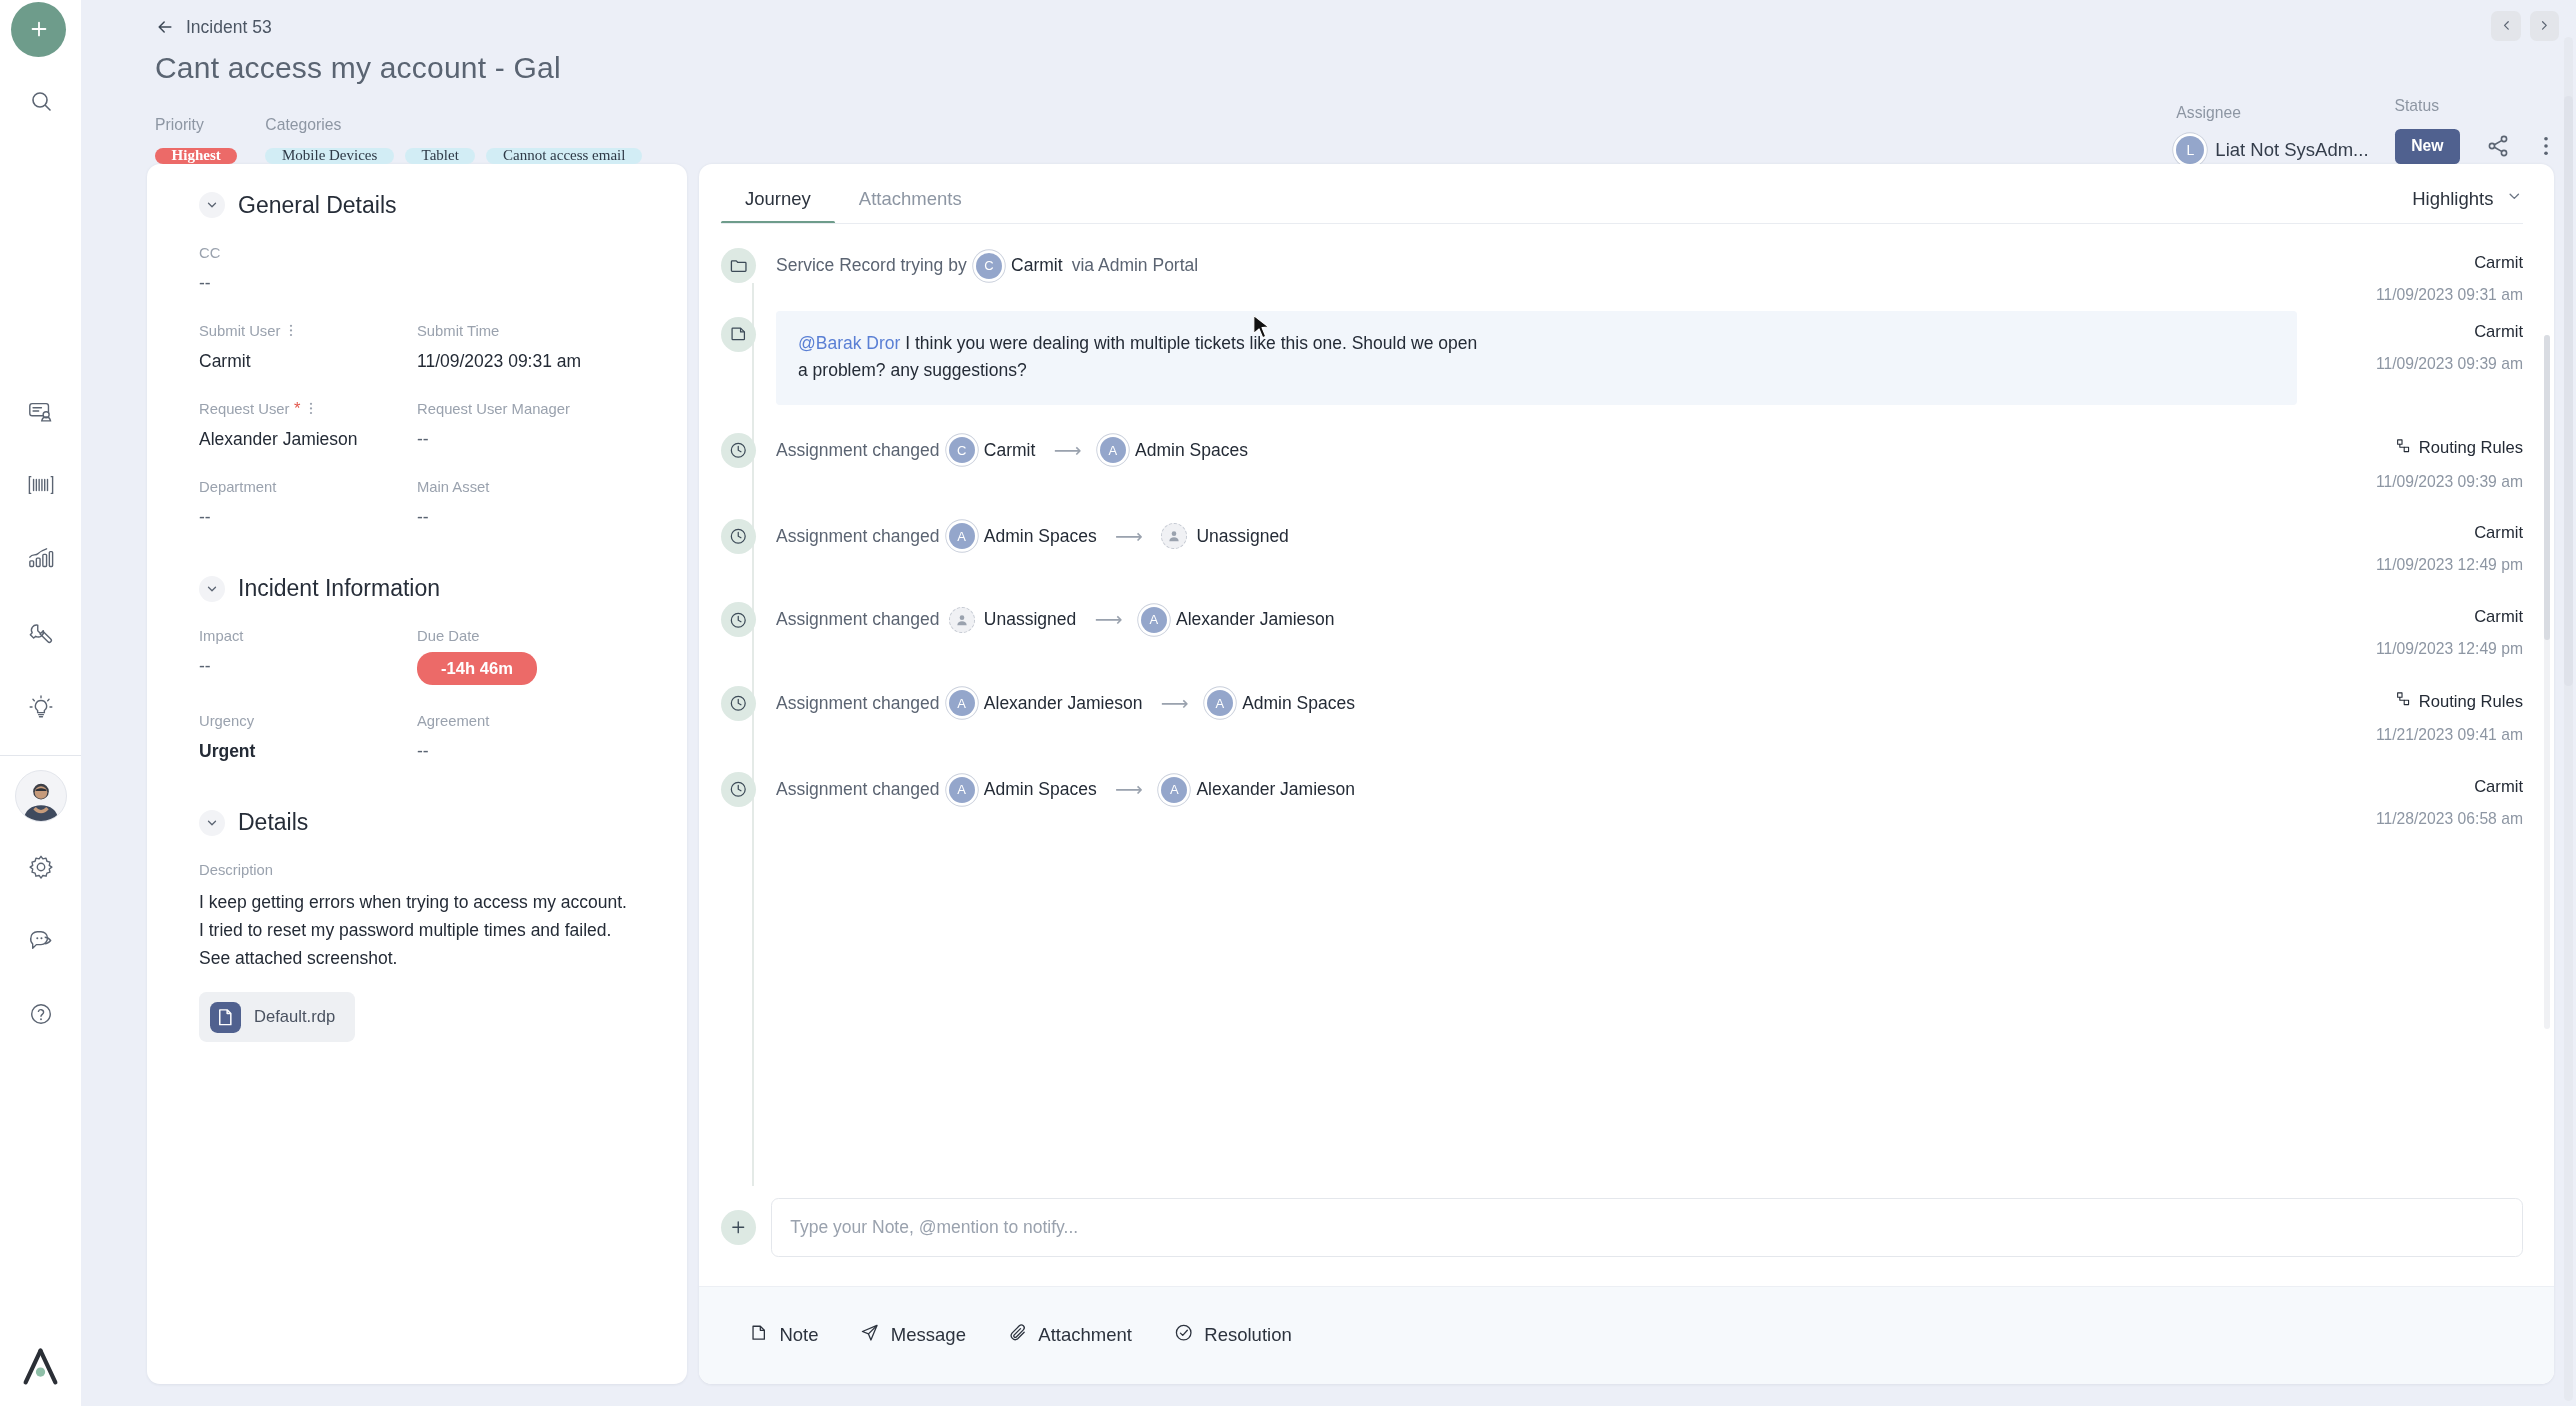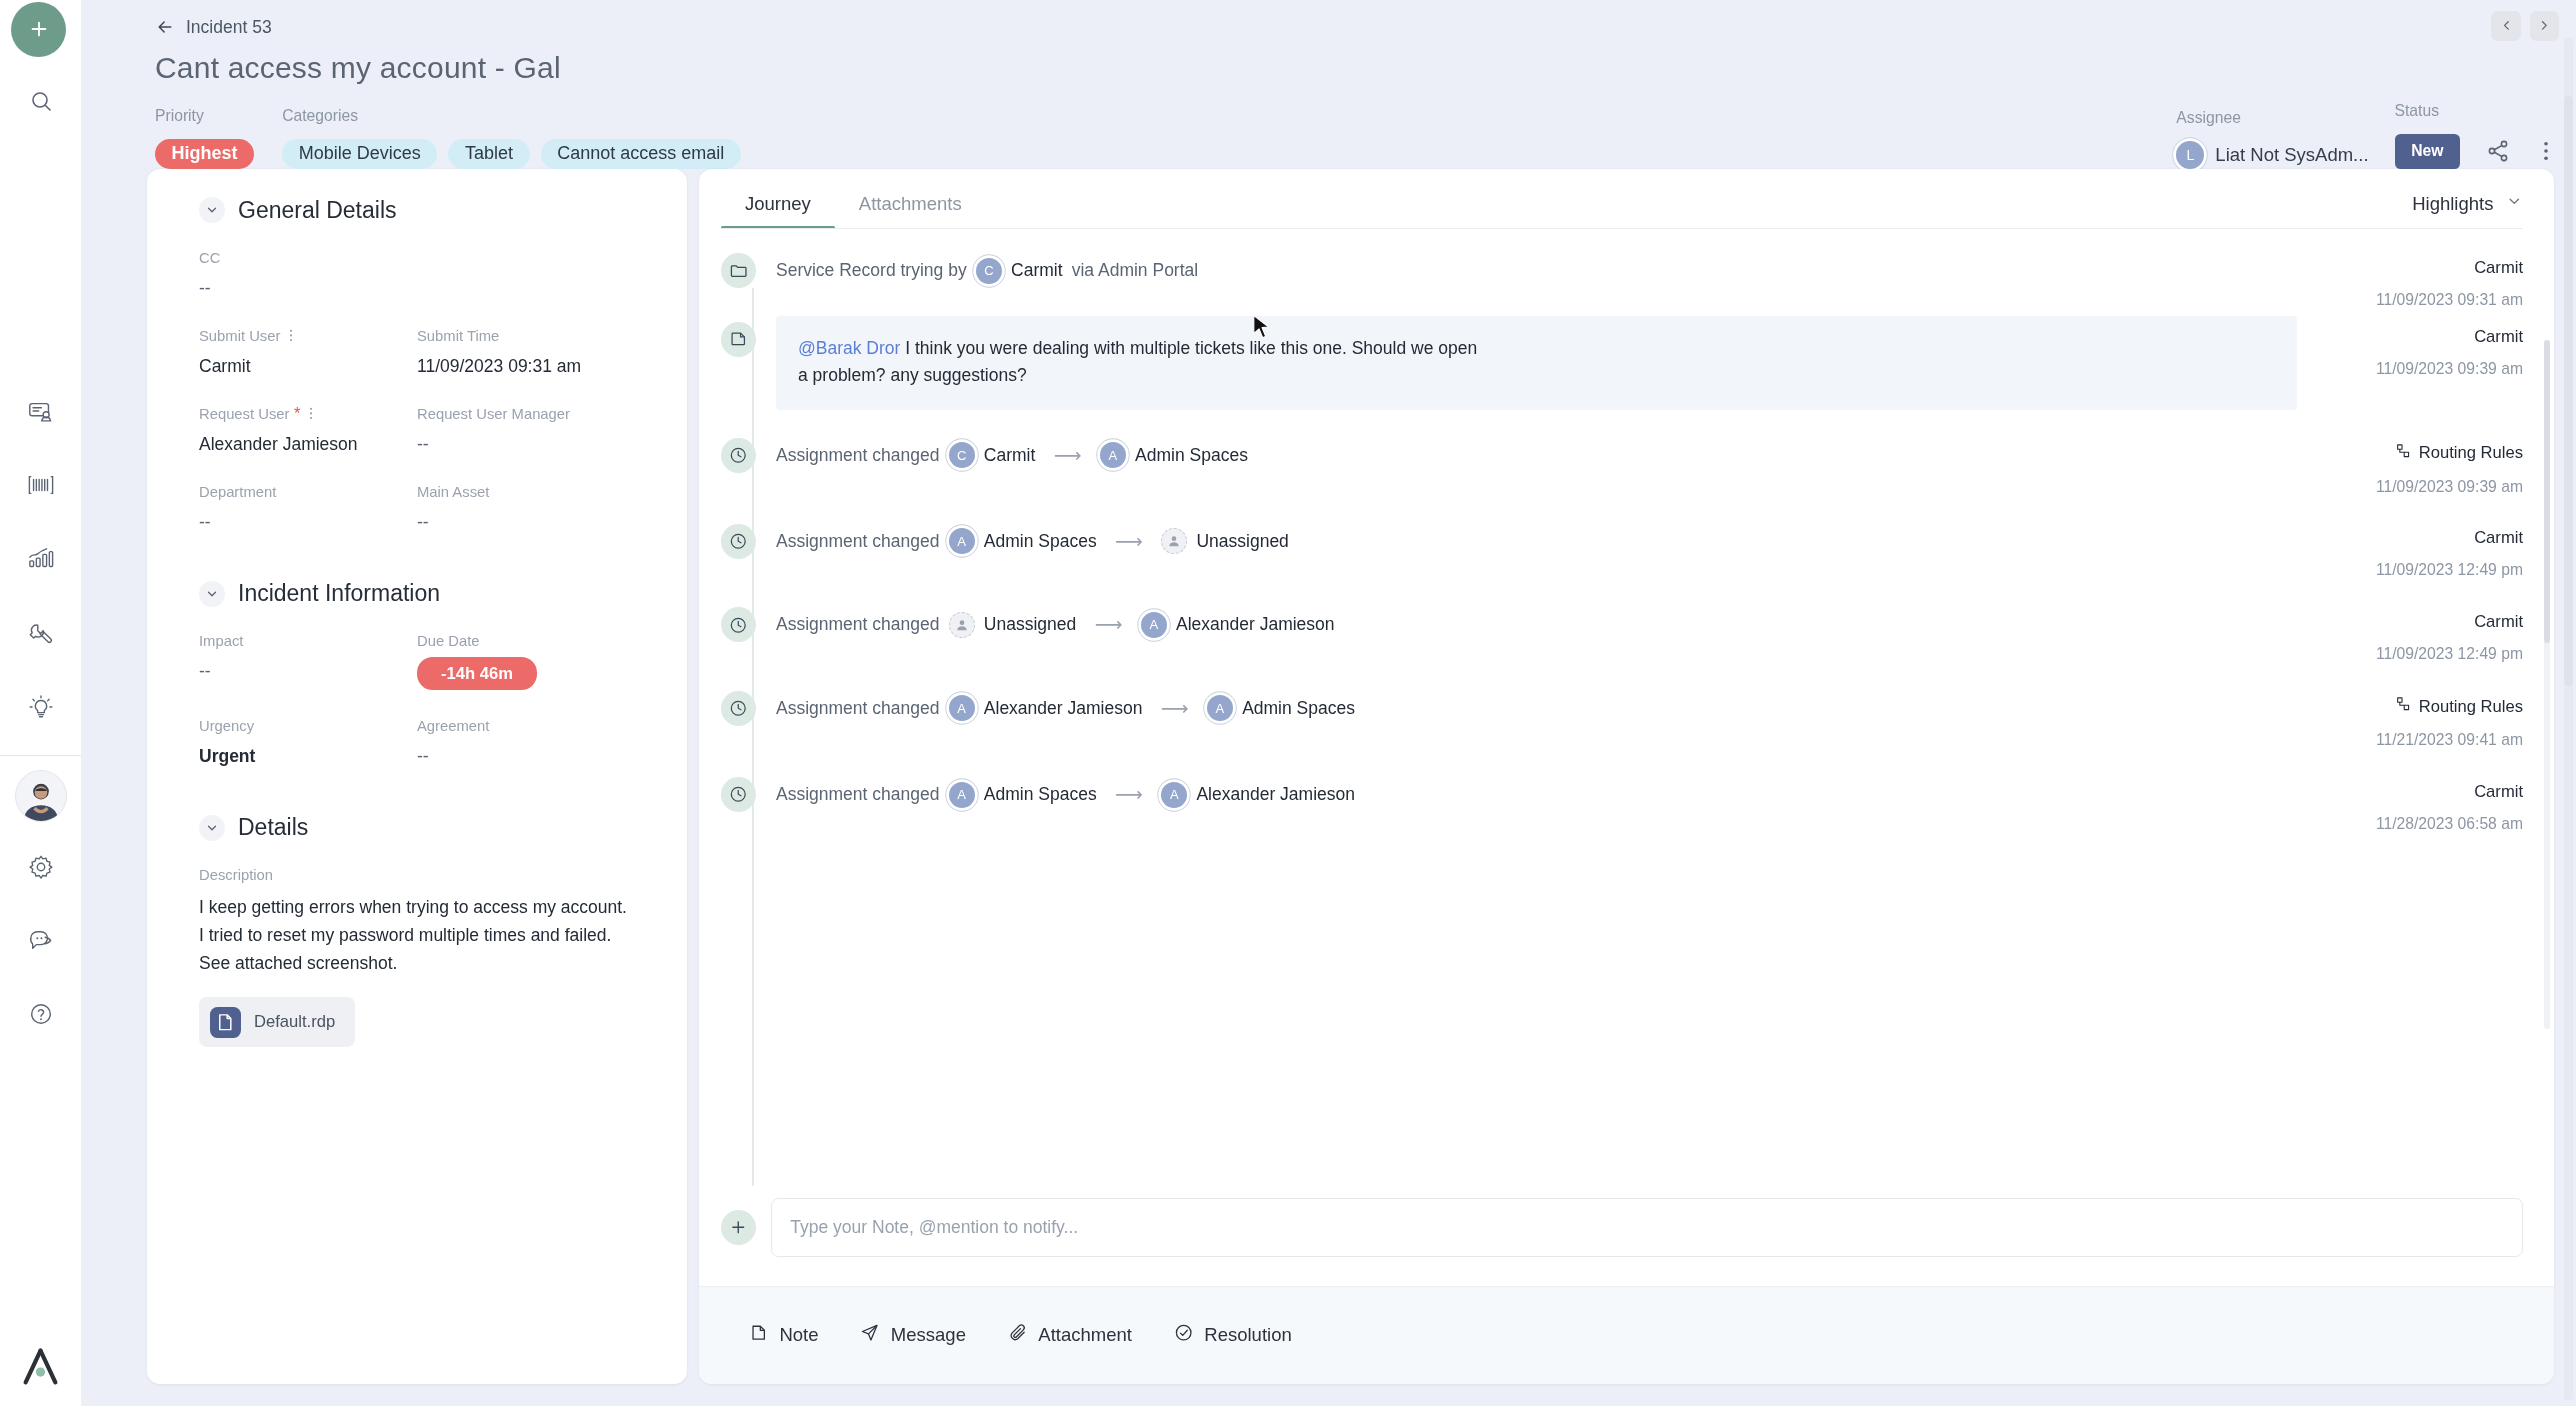--- a/index.html
+++ b/index.html
@@ -62,22 +62,22 @@
     display: flex; align-items: center; justify-content: center; color: #5b6472;
   }
   .meta {
     display: flex; align-items: flex-end; padding: 22px 0 0 74px;
     position: relative; min-height: 79px;
   }
   .meta-col { display: flex; flex-direction: column; }
   .meta-label { font-size: 15.7px; color: #8d96a3; margin-bottom: 14px; }
   .chiprow { display: flex; gap: 11px; align-items: center; }
   .chip {
-    height: 30px; padding: 0 16.6px; border-radius: 15.7px;
-    display: flex; align-items: center; font-size: 18px; white-space: nowrap;
+    height: 16px; padding: 0 16.6px; border-radius: 15.7px;
+    display: flex; align-items: center; font-size: 15px; white-space: nowrap; font-family: Liberation Serif, serif;
   }
   .chip.priority { background: #ec6a68; color: #fff; font-weight: 700; }
   .chip.cat { background: #d2edf5; color: #2f3a47; }
   .meta-right {
     position: absolute; right: 20px; bottom: 0;
     display: flex; align-items: flex-end; gap: 26px;
   }
   .assignee-row { display: flex; align-items: center; gap: 11px; }
   .av {
     border-radius: 50%; background: #94a6cb; color: #fff;

